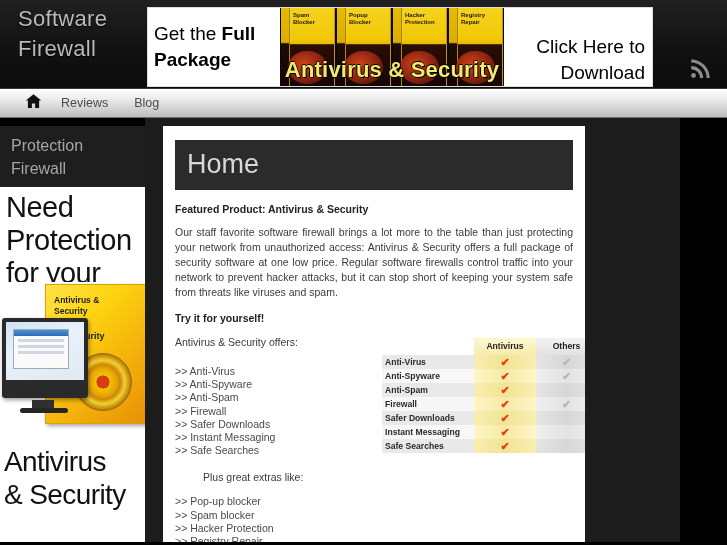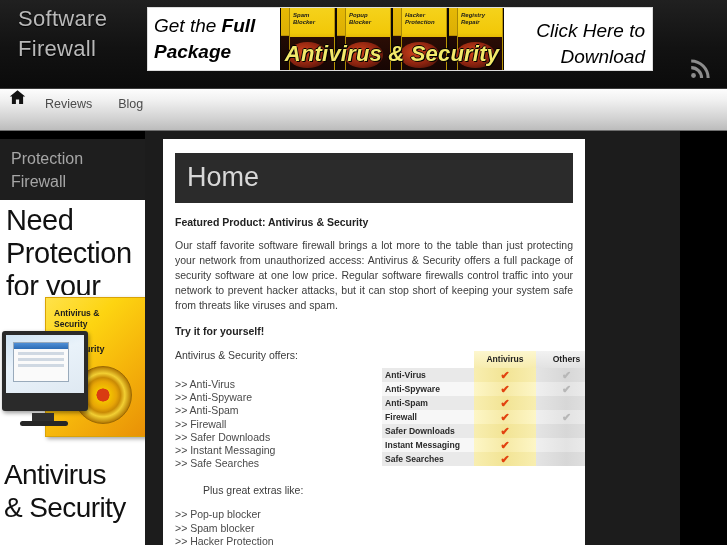--- a/index.html
+++ b/index.html
@@ -28,27 +28,26 @@
     line-height: 30px;
     letter-spacing: .3px;
     text-shadow: 0 1px 1px #000;
   }
   #site-title .l2 { display:block; }
 
   
   #banner {
     position: absolute;
     left: 147px; top: 7px;
-    width: 506px; height: 64px;
+    width: 506px; height: 80px;
     background: #fff;
     border: 1px solid #ddd;
     display: flex;
     align-items: stretch;
     overflow: hidden;
-    font-style: italic;
   }
   .ban-txt {
     flex: 0 0 132px;
     display: flex; flex-direction: column;
     justify-content: center;
     color: #000;
     font-size: 19px;
     line-height: 26px;
     padding-left: 6px;
   }
@@ -90,26 +89,26 @@
     font-size: 22px; font-weight: bold;
     color: #f3e96a;
     text-shadow: 1px 1px 0 #000, -1px 0 0 #000, 0 -1px 0 #000;
     letter-spacing: .2px;
   }
 
   #rss-icon { position:absolute; right: 16px; top: 58px; width: 22px; height: 22px; }
 
   
   #nav {
-    width: 727px; height: 43px;
+    width: 727px; height: 30px;
     background: linear-gradient(180deg,#fdfdfd 0%,#f0f0f0 28%,#d2d2d2 72%,#bcbcbc 100%);
     border-top: 1px solid #3a3a3a;
     border-bottom: 1px solid #6e6e6e;
-    display: flex; align-items: flex-start;
-    padding-left: 2px;
+    display: flex; align-items: center;
+    padding-left: 18px;
   }
   #nav .home-cell { width: 30px; display:flex; justify-content:center; align-items:center;}
   #nav a {
     color: #4b4b4b;
     font-size: 12.5px;
     text-decoration: none;
     padding: 0 13px;
     line-height: 31px;
   }
 

